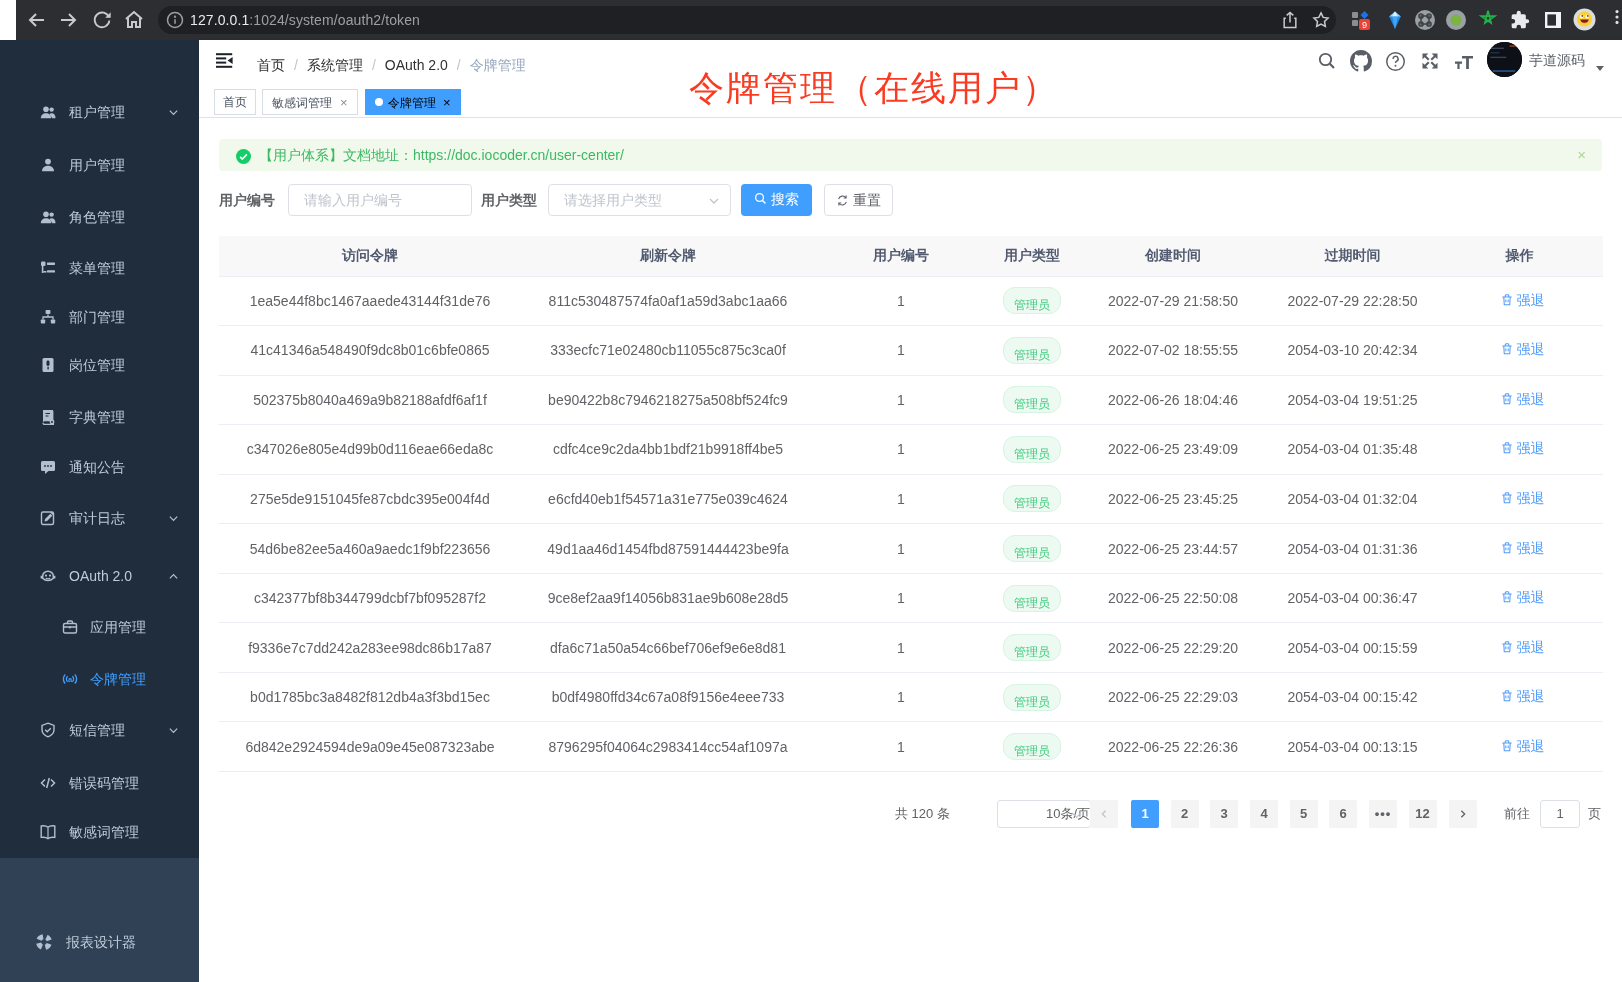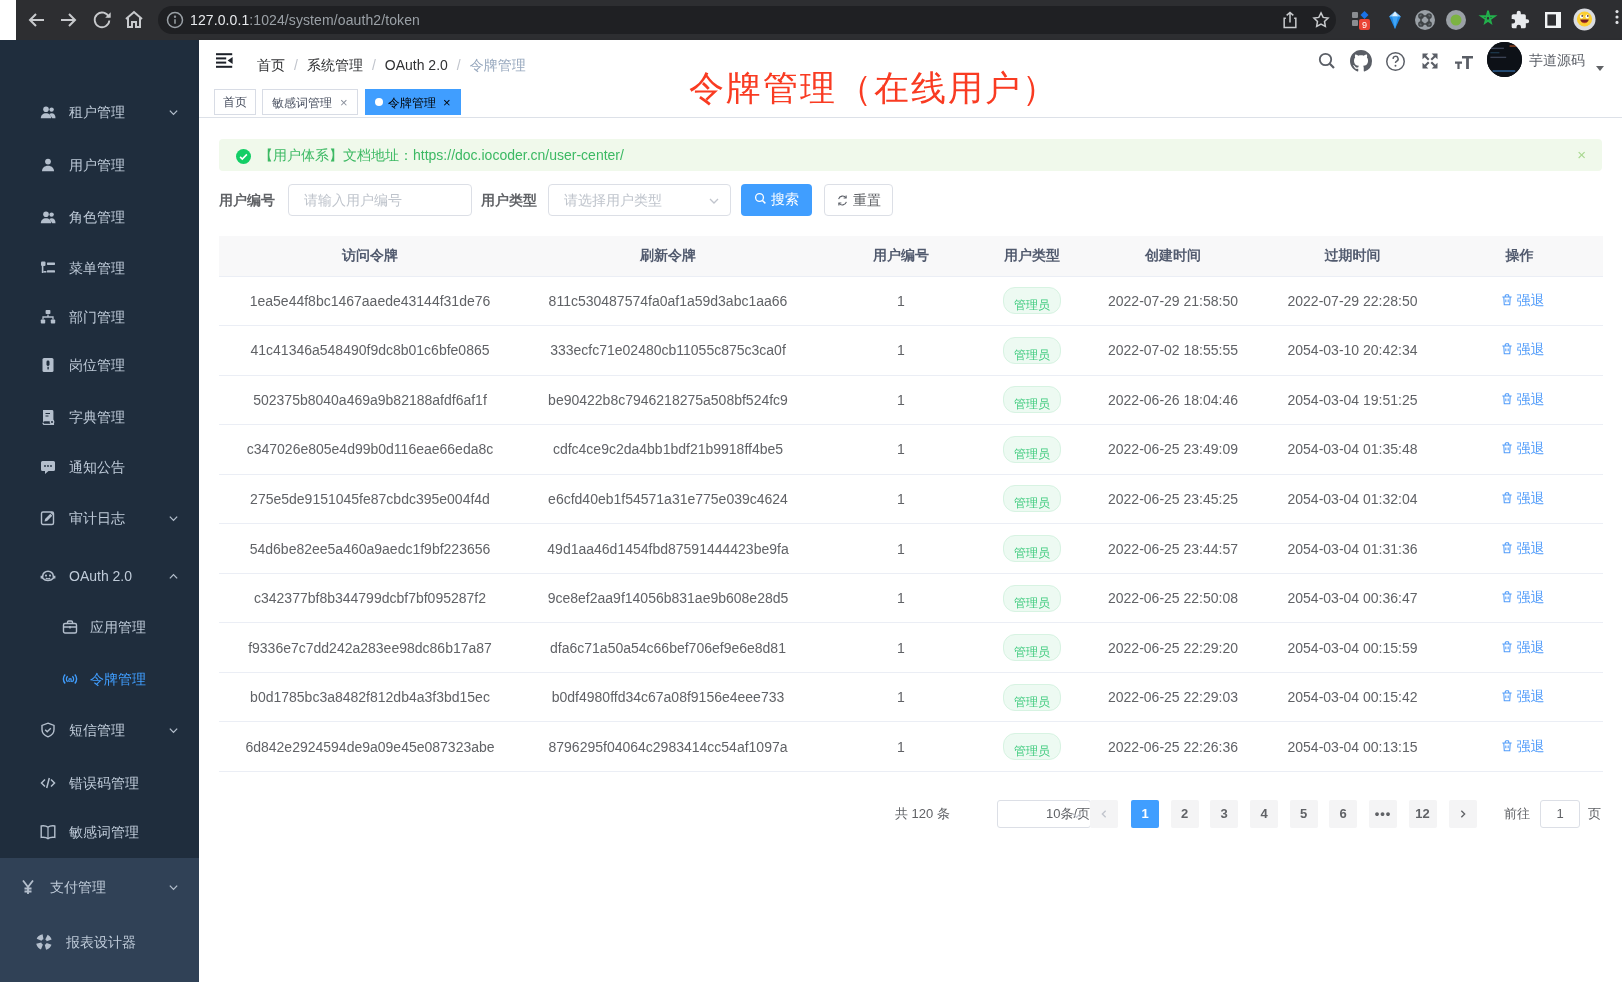--- a/index.html
+++ b/index.html
@@ -281,29 +281,20 @@
       <svg class="arr" viewBox="0 0 12 12">
         <path d="M2 4l4 4 4-4" fill="none" stroke="#b4bfcd" stroke-width="1.4"></path>
       </svg>
     </div>
 <div class="mi" style="top:767.1px;">
       <svg class="ic" viewBox="0 0 16 16">
         <path d="M8 3.2C6.8 2.2 5 1.8 3.2 1.8c-.7 0-1.4.1-2 .2v11.4c.6-.1 1.3-.2 2-.2 1.8 0 3.6.4 4.8 1.4 1.2-1 3-1.4 4.8-1.4.7 0 1.4.1 2 .2V2c-.6-.1-1.3-.2-2-.2-1.8 0-3.6.4-4.8 1.4z" fill="none" stroke="#b4bfcd" stroke-width="1.4"></path>
         <path d="M8 3.4v10.8" stroke="#b4bfcd" stroke-width="1.2"></path>
       </svg>
       <span class="txt">敏感词管理</span>
-    </div>
-<div class="mi top" style="top:821.6px;">
-      <svg class="ic" viewBox="0 0 16 16">
-        <path d="M3 1.5L8 8l5-6.5M8 8v7M4.5 9.5h7M4.5 12.5h7" fill="none" stroke="#b4bfcd" stroke-width="1.8"></path>
-      </svg>
-      <span class="txt">支付管理</span>
-      <svg class="arr" viewBox="0 0 12 12">
-        <path d="M2 4l4 4 4-4" fill="none" stroke="#b4bfcd" stroke-width="1.4"></path>
-      </svg>
     </div>
 <div class="mi top" style="top:877.0px;margin-left:16px;">
       <svg class="ic" viewBox="0 0 16 16">
         <circle cx="8" cy="8" r="5.4" fill="none" stroke="#b4bfcd" stroke-width="5.2" stroke-dasharray="5.2 3.28" stroke-dashoffset="2.6" transform="rotate(-45 8 8)"></circle>
       </svg>
       <span class="txt">报表设计器</span>
     </div>
 </div>
 <div id="navbar">
   <svg id="hamb" width="17" height="16" viewBox="0 0 17 16">

